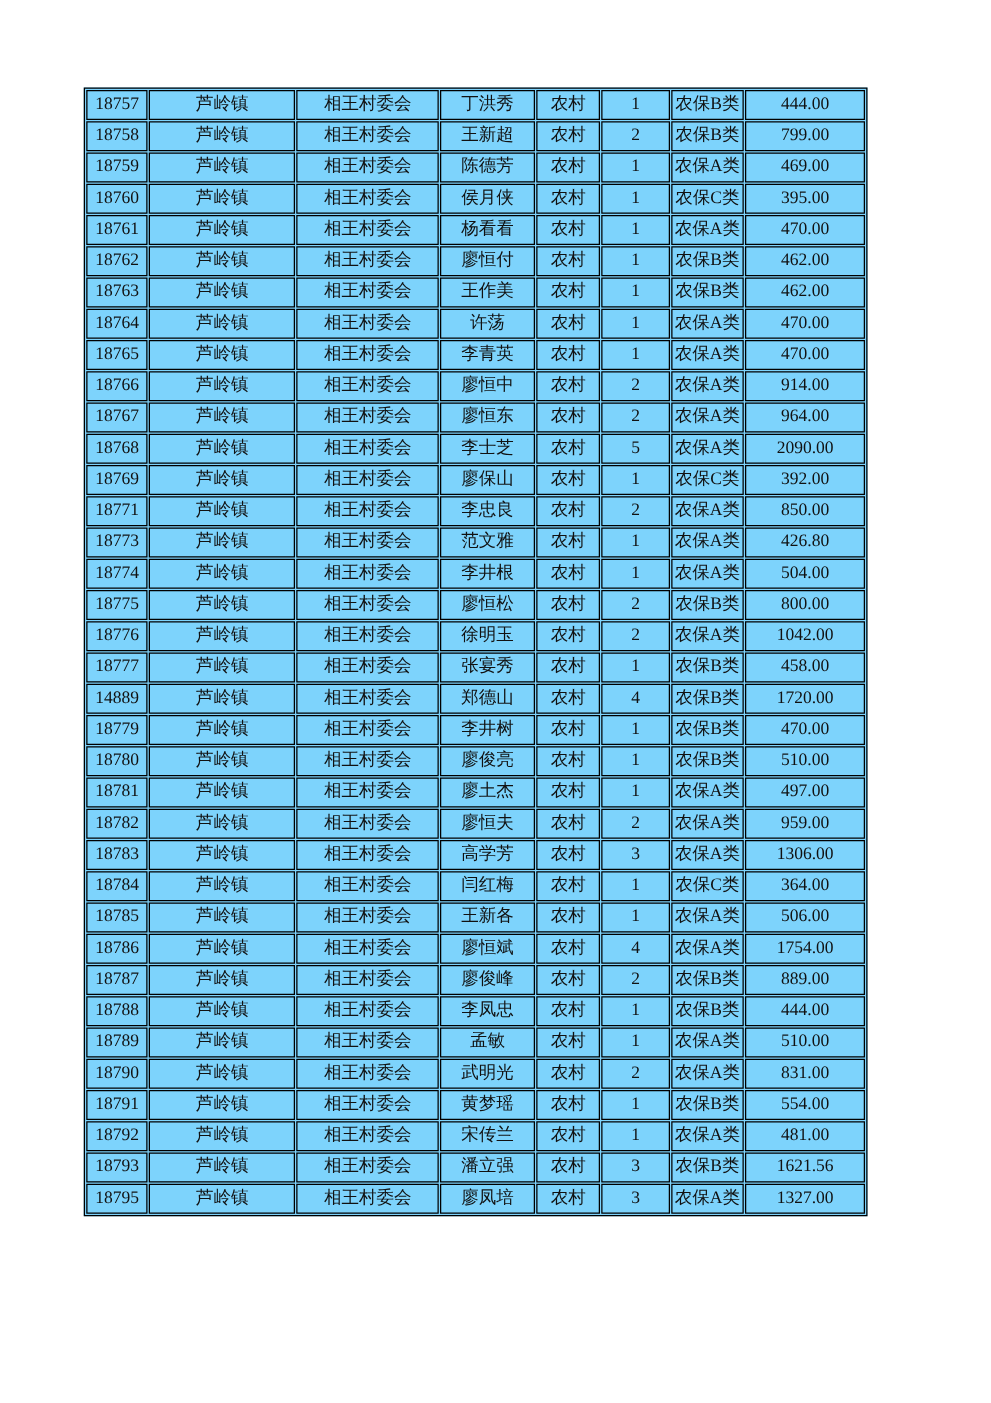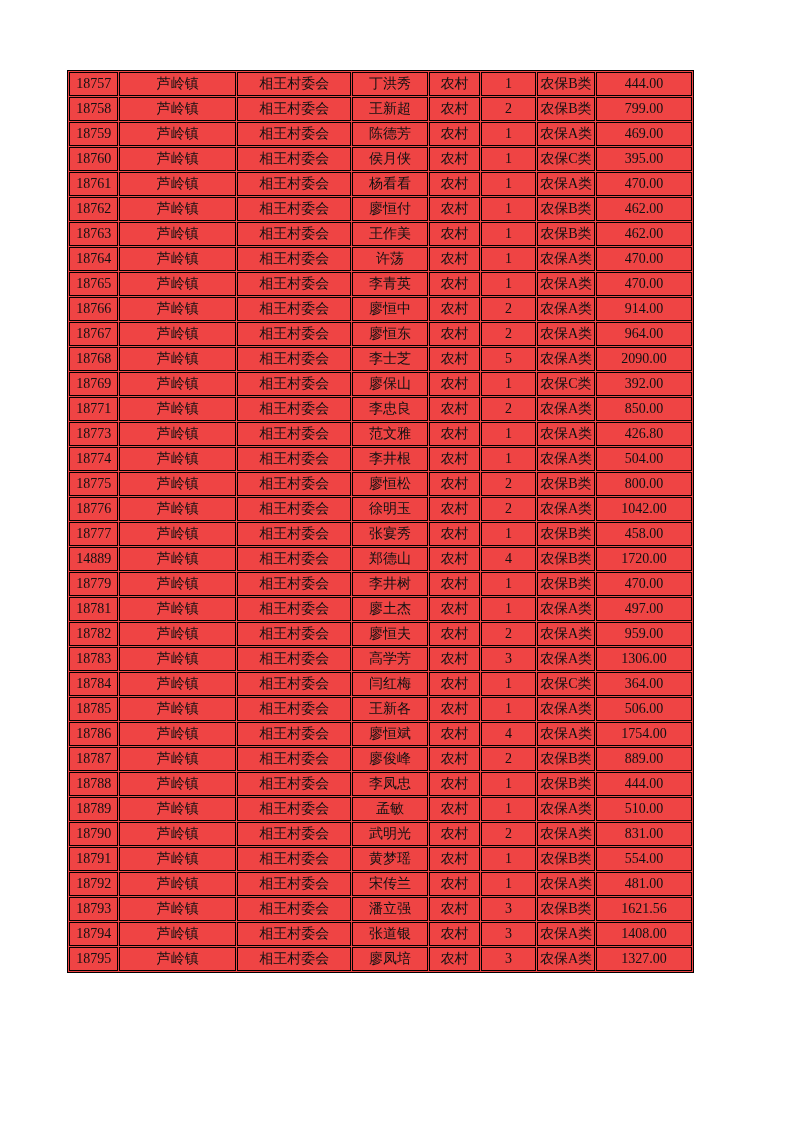--- a/index.html
+++ b/index.html
@@ -18,21 +18,21 @@
   }
   table.records {
     position: absolute;
     left: 67px;
     top: 70px;
     width: 627px;
     table-layout: fixed;
     border-collapse: separate;
     border-spacing: 1px;
     border: 1px solid #000000;
-    background: #ef4444;
+    background: #7dd3fc;
   }
   table.records td {
     border: 1px solid #000000;
     height: 22px;
     padding: 0 2px;
     text-align: center;
     vertical-align: middle;
     font-size: 14px;
     line-height: 22px;
     white-space: nowrap;
@@ -267,20 +267,30 @@
           <td>18779</td>
           <td>芦岭镇</td>
           <td>相王村委会</td>
           <td>李井树</td>
           <td>农村</td>
           <td>1</td>
           <td>农保B类</td>
           <td>470.00</td>
         </tr>
         <tr>
+          <td>18780</td>
+          <td>芦岭镇</td>
+          <td>相王村委会</td>
+          <td>廖俊亮</td>
+          <td>农村</td>
+          <td>1</td>
+          <td>农保B类</td>
+          <td>510.00</td>
+        </tr>
+        <tr>
           <td>18781</td>
           <td>芦岭镇</td>
           <td>相王村委会</td>
           <td>廖土杰</td>
           <td>农村</td>
           <td>1</td>
           <td>农保A类</td>
           <td>497.00</td>
         </tr>
         <tr>
@@ -395,30 +405,20 @@
         </tr>
         <tr>
           <td>18793</td>
           <td>芦岭镇</td>
           <td>相王村委会</td>
           <td>潘立强</td>
           <td>农村</td>
           <td>3</td>
           <td>农保B类</td>
           <td>1621.56</td>
-        </tr>
-        <tr>
-          <td>18794</td>
-          <td>芦岭镇</td>
-          <td>相王村委会</td>
-          <td>张道银</td>
-          <td>农村</td>
-          <td>3</td>
-          <td>农保A类</td>
-          <td>1408.00</td>
         </tr>
         <tr>
           <td>18795</td>
           <td>芦岭镇</td>
           <td>相王村委会</td>
           <td>廖凤培</td>
           <td>农村</td>
           <td>3</td>
           <td>农保A类</td>
           <td>1327.00</td>

